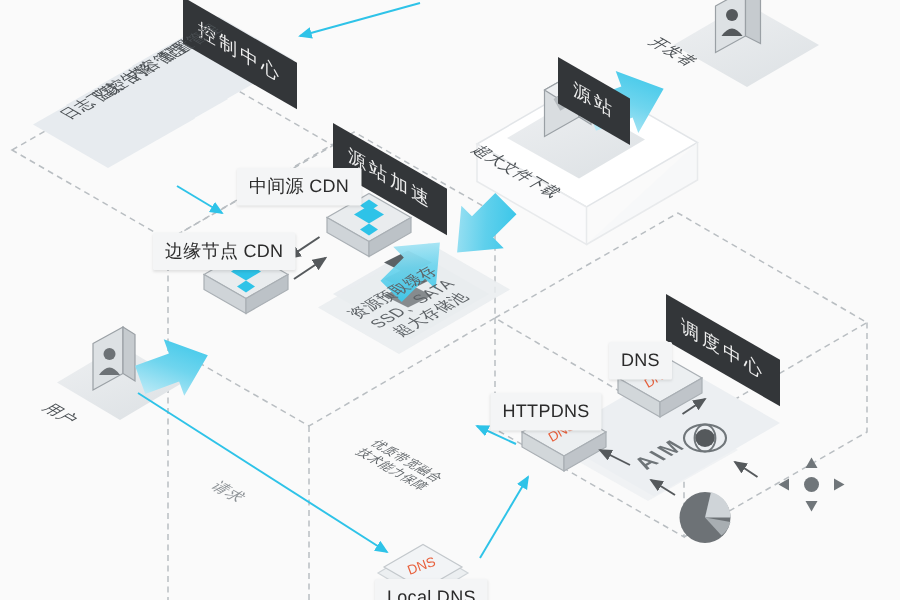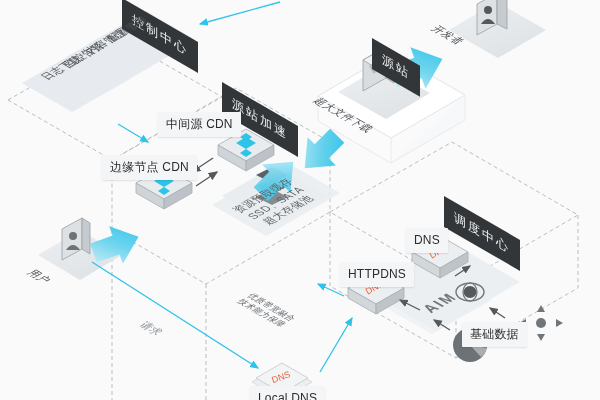--- a/index.html
+++ b/index.html
@@ -313,25 +313,22 @@
   </div>
 
   <div class="chip big" style="left:82px;top:155px;margin-left:20px;">
     <span>边缘节点 CDN</span>
   </div>
 
   <div class="chip big" style="left:406px;top:228px;">
     <span>DNS</span>
   </div>
 
-  <div class="chip big" style="left:340px;top:262px;">
+  <div class="chip big" style="left:327px;top:262px;">
     <span>HTTPDNS</span>
   </div>
 
-  <div class="chip big" style="left:462px;top:322px;">
-    <span>基础数据</span>
-  </div>
 
   <div class="chip big" style="left:250px;top:386px;">
     <span>Local DNS</span>
   </div>
 
 </div>
 
 </body></html>

